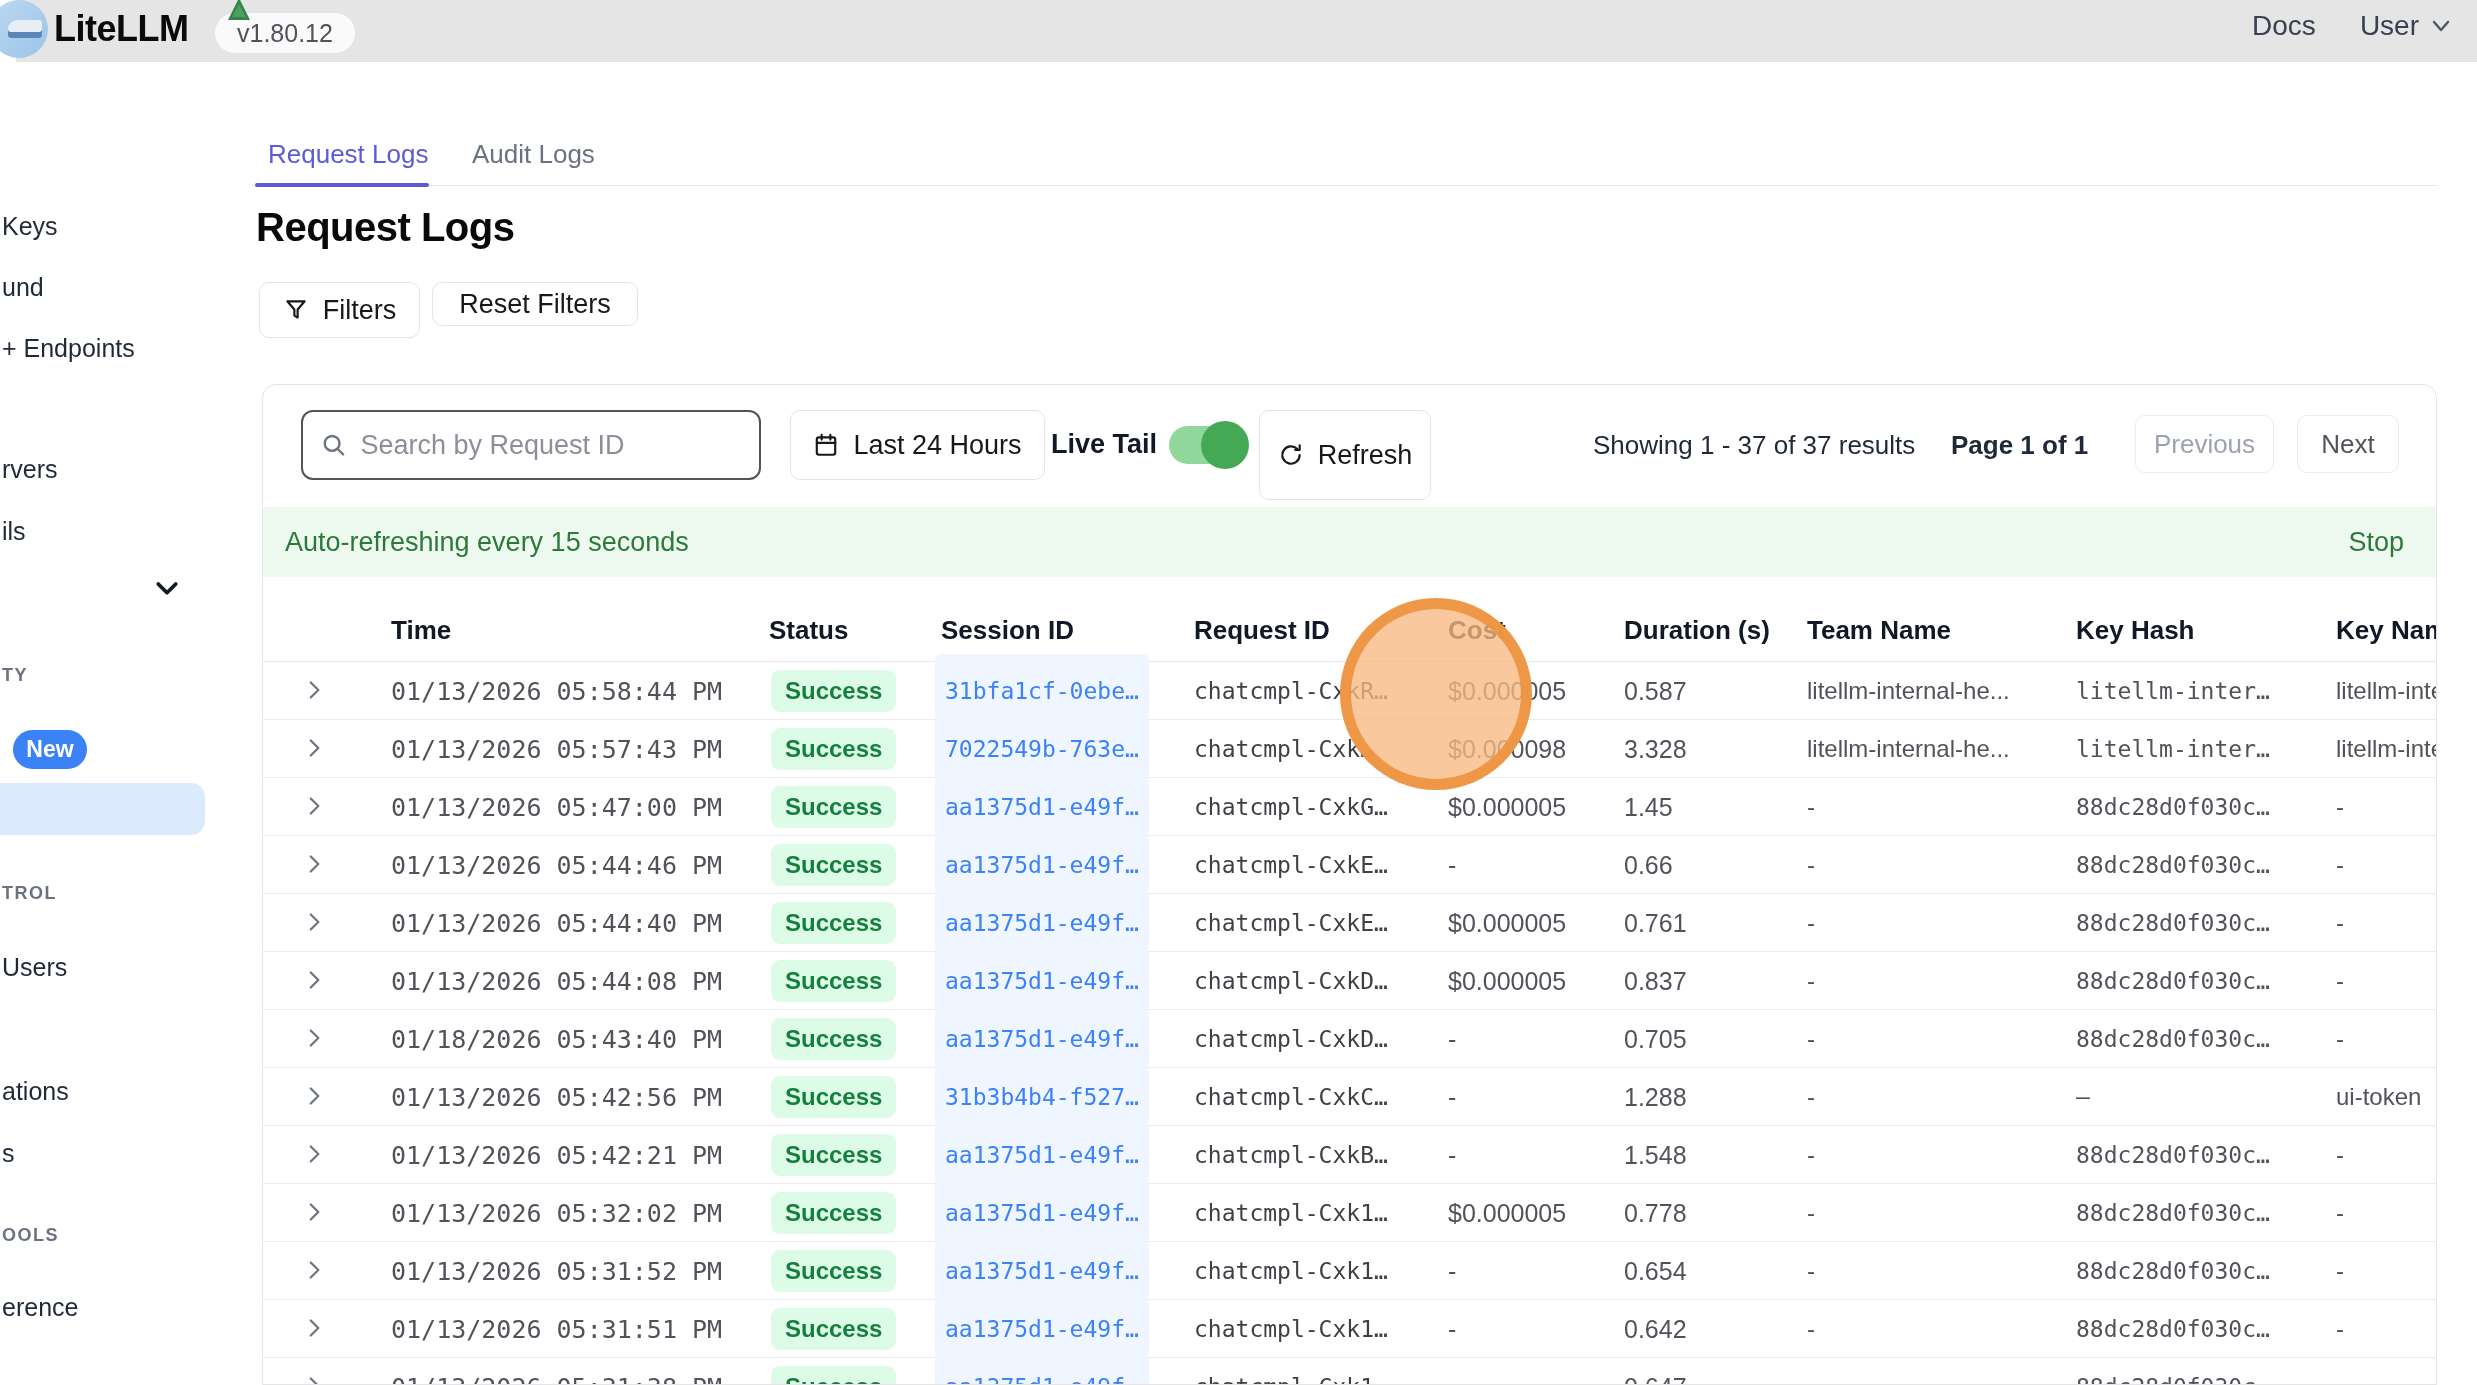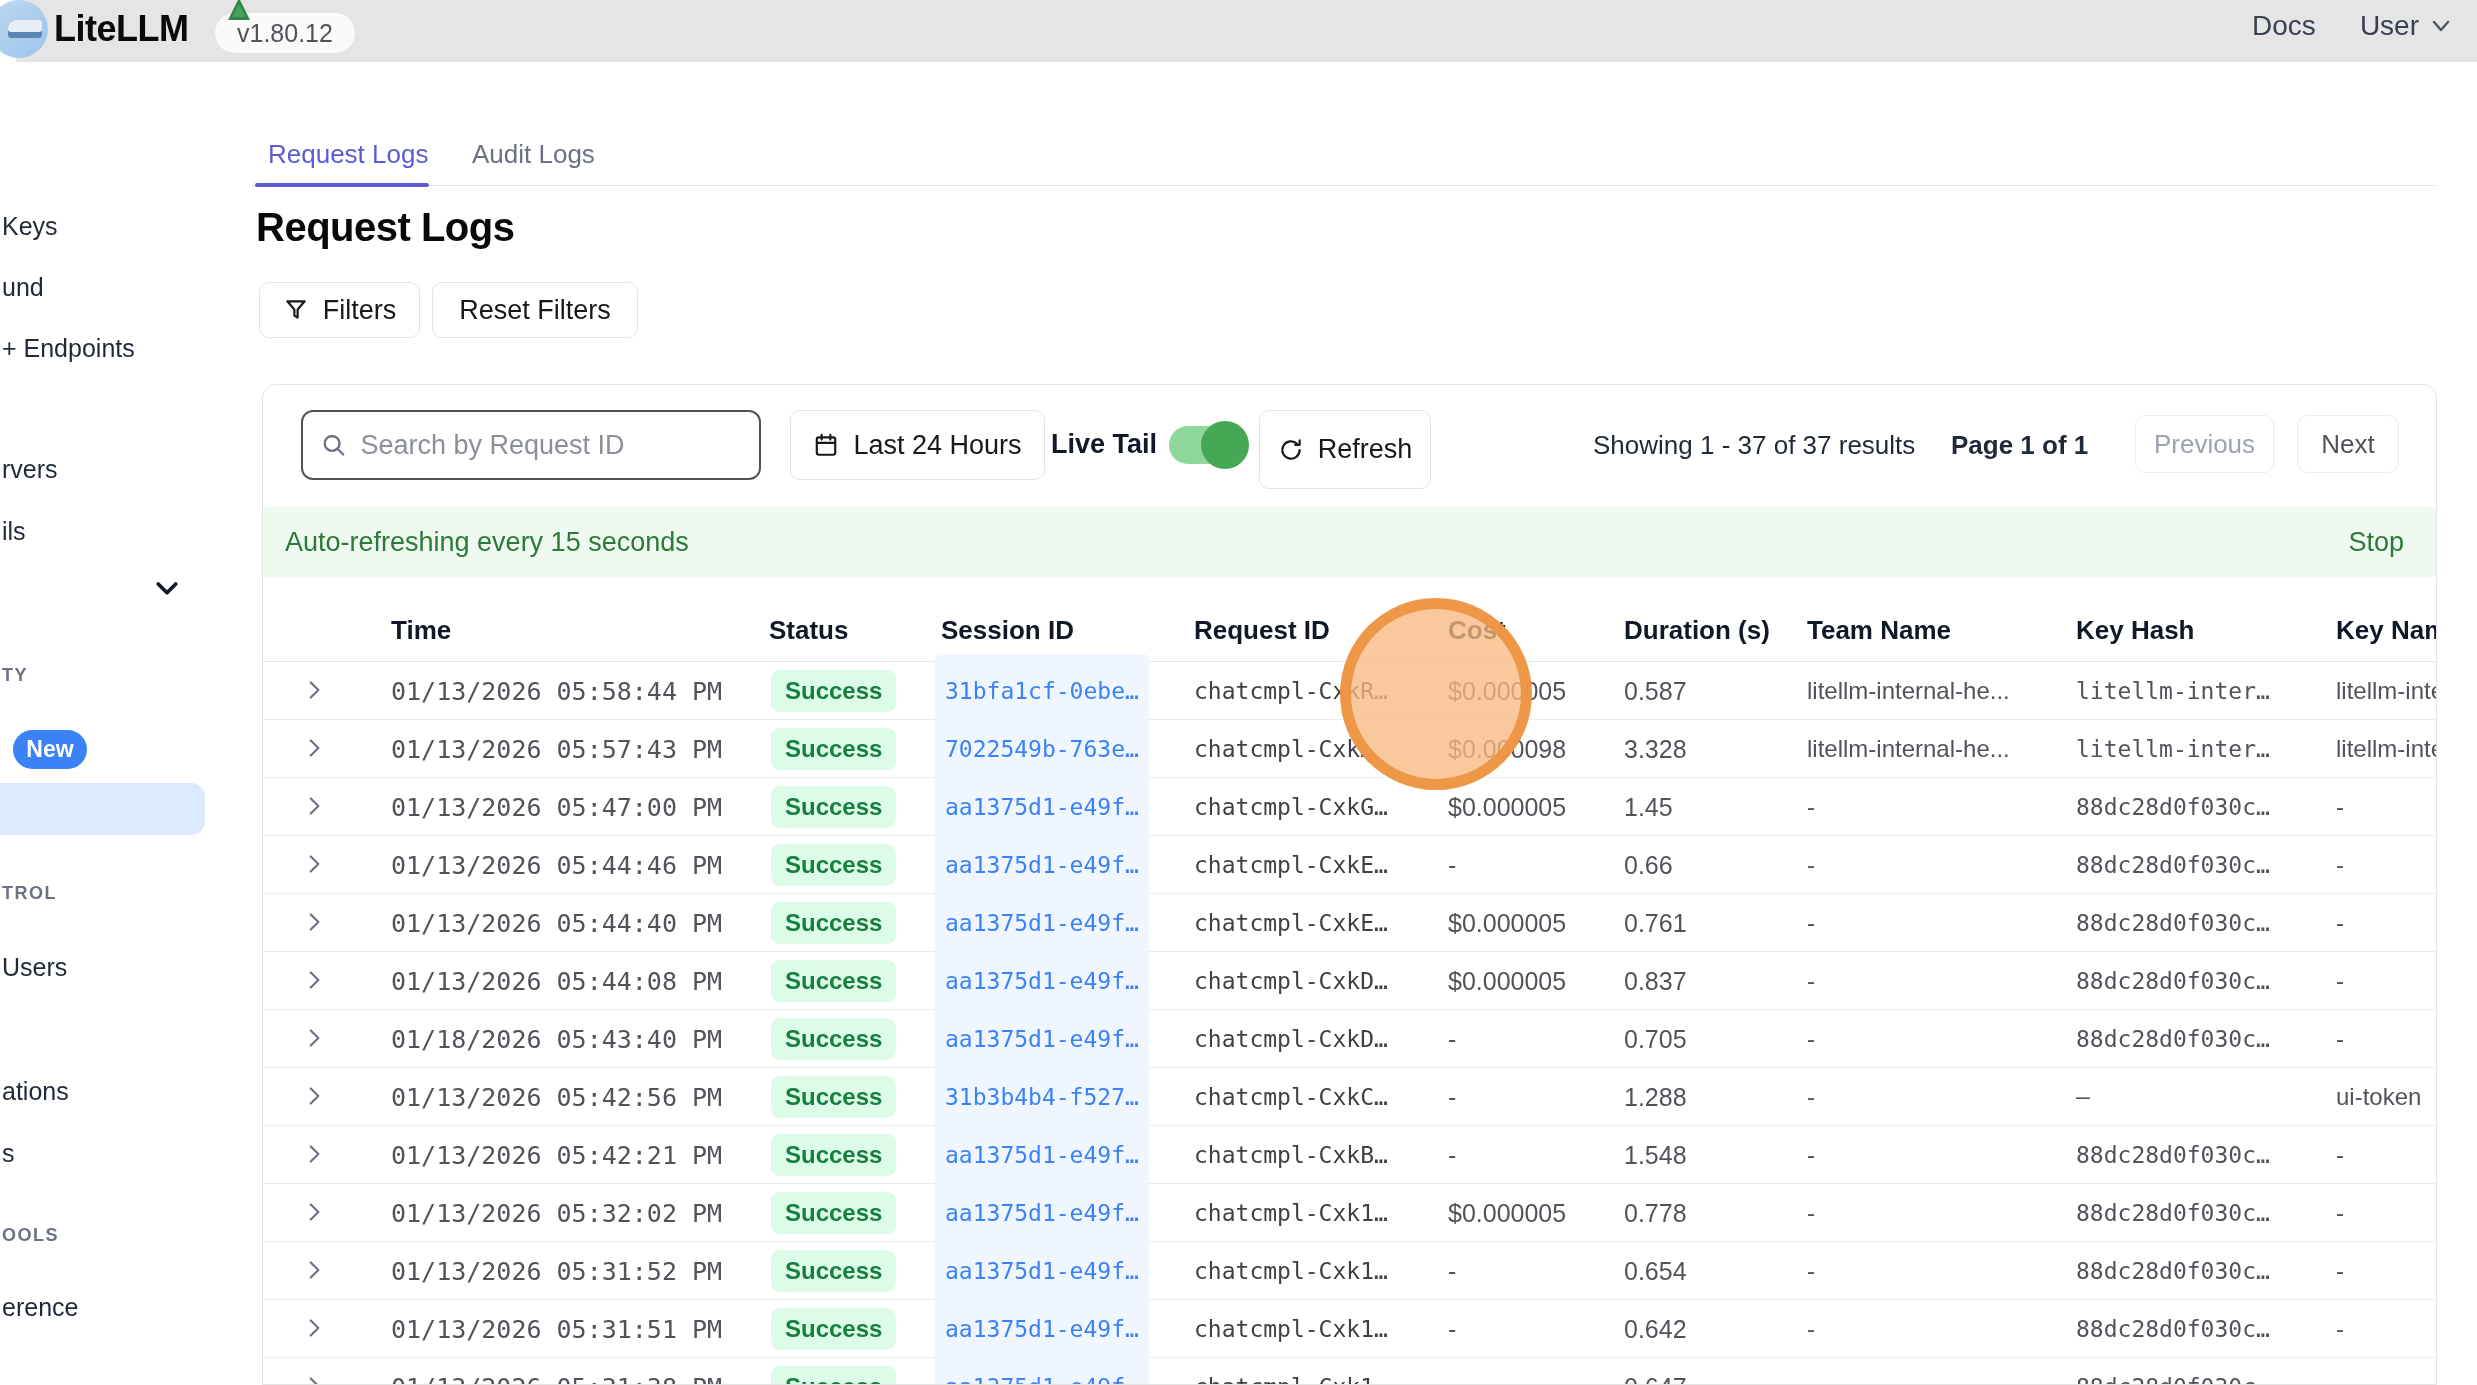--- a/index.html
+++ b/index.html
@@ -44,34 +44,34 @@
   .main { position:absolute; left:252px; top:62px; width:2185px; height:1323px; }
   .tabs-row { position:absolute; left:0; top:77px; width:2185px; height:47px; border-bottom:1px solid #e5e7eb; }
   .tab { position:absolute; top:0; font-size:26px; cursor:pointer; }
   .tab-active { left:16px; color:#5b5bd6; font-weight:500; }
   .tab-underline { position:absolute; left:3px; top:44px; width:174px; height:4px; background:#5b5bd6; border-radius:2px; }
   .tab-inactive { left:220px; color:#6b7280; }
   .page-title { position:absolute; left:4px; top:143px; font-size:40px; font-weight:800; color:#09090b; letter-spacing:-0.5px; }
 
   .btn { display:flex; align-items:center; justify-content:center; gap:14px; background:#fff; border:1px solid #e4e4e7; border-radius:10px; font-size:27px; color:#18181b; cursor:pointer; }
   .filters-btn { position:absolute; left:7px; top:220px; width:161px; height:56px; }
-  .reset-btn   { position:absolute; left:180px; top:220px; width:206px; height:56px;text-align:center; }
+  .reset-btn   { position:absolute; left:180px; top:220px; width:206px; height:44px;text-align:center; }
   .icon20 { width:26px; height:26px; stroke:#18181b; fill:none; stroke-width:2; stroke-linecap:round; stroke-linejoin:round; }
 
   
   .card { position:absolute; left:10px; top:322px; width:2175px; height:1001px; border:1px solid #e4e4e7; border-radius:14px 14px 0 0; overflow:hidden; background:#fff; }
   .search-box { position:absolute; left:38px; top:25px; width:460px; height:70px; border:2px solid #52525b; border-radius:12px; display:flex; align-items:center; padding:0 18px; gap:14px; background:#fff; }
   .search-box input { border:none; outline:none; font-size:27px; color:#701a75; width:100%; font-family:"Liberation Sans",sans-serif; }
   .search-box input::placeholder { color:#8b8f98; }
   .icon-search { width:28px; height:28px; stroke:#6b7280; fill:none; stroke-width:2.2; stroke-linecap:round; }
   .range-btn { position:absolute; left:527px; top:25px; width:255px; height:70px; }
   .livetail-label { position:absolute; left:788px; top:44px; font-size:27px; font-weight:600; color:#111827; }
   .toggle { position:absolute; left:906px; top:41px; width:76px; height:38px; border-radius:19px; background:#8fd79a; cursor:pointer; }
   .toggle-knob { position:absolute; right:-4px; top:-5px; width:48px; height:48px; border-radius:50%; background:#45a854; }
-  .refresh-btn { position:absolute; left:996px; top:25px; width:172px; height:79px; }
+  .refresh-btn { position:absolute; left:996px; top:25px; width:172px; height:90px; }
   .results-summary { position:absolute; left:1330px; top:45px; font-size:26px; color:#1f2937; }
   .page-indicator { position:absolute; left:1688px; top:45px; font-size:26px; font-weight:600; color:#1f2937; }
   .pager-btn { border:1px solid #ececf0; border-radius:10px; background:#fff; font-size:26px; display:flex; align-items:center; justify-content:center; cursor:pointer; }
   .prev-btn { position:absolute; left:1872px; top:30px; width:139px; height:58px; color:#9ca3af; }
   .next-btn { position:absolute; left:2034px; top:30px; width:102px; height:58px; color:#52525b; }
 
   .banner { position:absolute; left:0; top:122px; width:2175px; height:70px; background:#eef9f0; display:flex; align-items:center; }
   .banner-msg { margin-left:22px; font-size:27px; color:#2c7a39; }
   .banner-stop { margin-left:auto; margin-right:34px; font-size:27px; font-weight:500; color:#2c7a39; cursor:pointer; }
 

